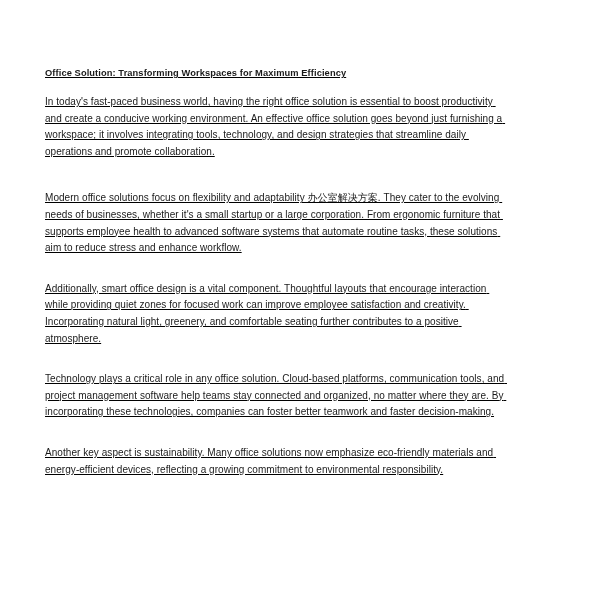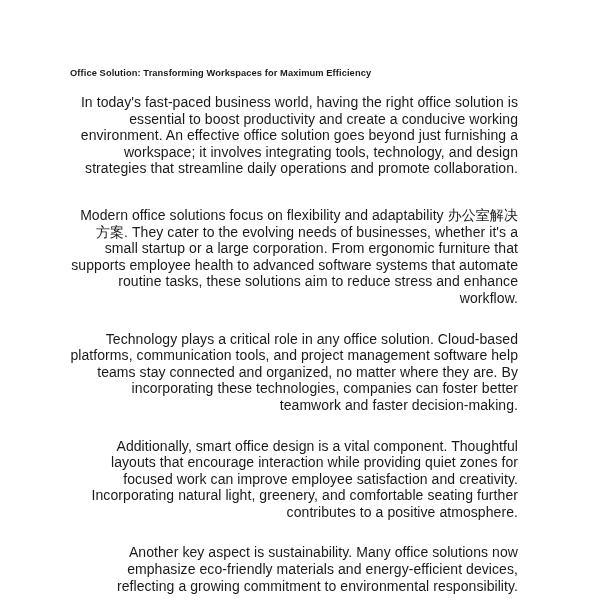--- a/index.html
+++ b/index.html
@@ -11,51 +11,52 @@
     height: 600px;
     background: #ffffff;
     font-family: "Liberation Serif", serif;
     overflow: hidden;
   }
   .page {
     position: relative;
     width: 600px;
     height: 600px;
     box-sizing: border-box;
-    padding: 66px 72px 0 70px;
+    padding: 66px 72px 0 45px;
     background: #ffffff;
+    text-decoration: underline;
   }
   .doc-title {
     font-family: "Liberation Sans", sans-serif;
     font-size: 9.3px;
     line-height: 14px;
     color: #1a1a1a;
     margin: 0 0 14px 0;
     letter-spacing: 0.01em;
   }
   .para {
     font-family: "Liberation Sans", sans-serif;
-    font-size: 14px;
+    font-size: 10px;
     line-height: 16.6px;
     color: #1a1a1a;
-    margin: 0 10px 22px 0;
-    text-align: right;
+    margin: 0 16px 22px 0;
+    text-align: left;
     letter-spacing: 0.005em;
     white-space: pre-wrap;
   }
   .para.first {
     margin-bottom: 30px;
   }
   .para.gap {
     margin-bottom: 24px;
   }
 </style>
 </head>
 <body>
 
 <div class="page">
   <h1 class="doc-title">Office Solution: Transforming Workspaces for Maximum Efficiency</h1>
   <p class="para first">In today's fast-paced business world, having the right office solution is essential to boost productivity and create a conducive working environment. An effective office solution goes beyond just furnishing a workspace; it involves integrating tools, technology, and design strategies that streamline daily operations and promote collaboration.</p>
   <p class="para gap">Modern office solutions focus on flexibility and adaptability 办公室解决方案. They cater to the evolving needs of businesses, whether it's a small startup or a large corporation. From ergonomic furniture that supports employee health to advanced software systems that automate routine tasks, these solutions aim to reduce stress and enhance workflow.</p>
+  <p class="para gap">Additionally, smart office design is a vital component. Thoughtful layouts that encourage interaction while providing quiet zones for focused work can improve employee satisfaction and creativity. Incorporating natural light, greenery, and comfortable seating further contributes to a positive atmosphere.</p>
   <p class="para gap">Technology plays a critical role in any office solution. Cloud-based platforms, communication tools, and project management software help teams stay connected and organized, no matter where they are. By incorporating these technologies, companies can foster better teamwork and faster decision-making.</p>
-  <p class="para gap">Additionally, smart office design is a vital component. Thoughtful layouts that encourage interaction while providing quiet zones for focused work can improve employee satisfaction and creativity. Incorporating natural light, greenery, and comfortable seating further contributes to a positive atmosphere.</p>
   <p class="para gap">Another key aspect is sustainability. Many office solutions now emphasize eco-friendly materials and energy-efficient devices, reflecting a growing commitment to environmental responsibility.</p>
 </div>
 
 </body></html>

